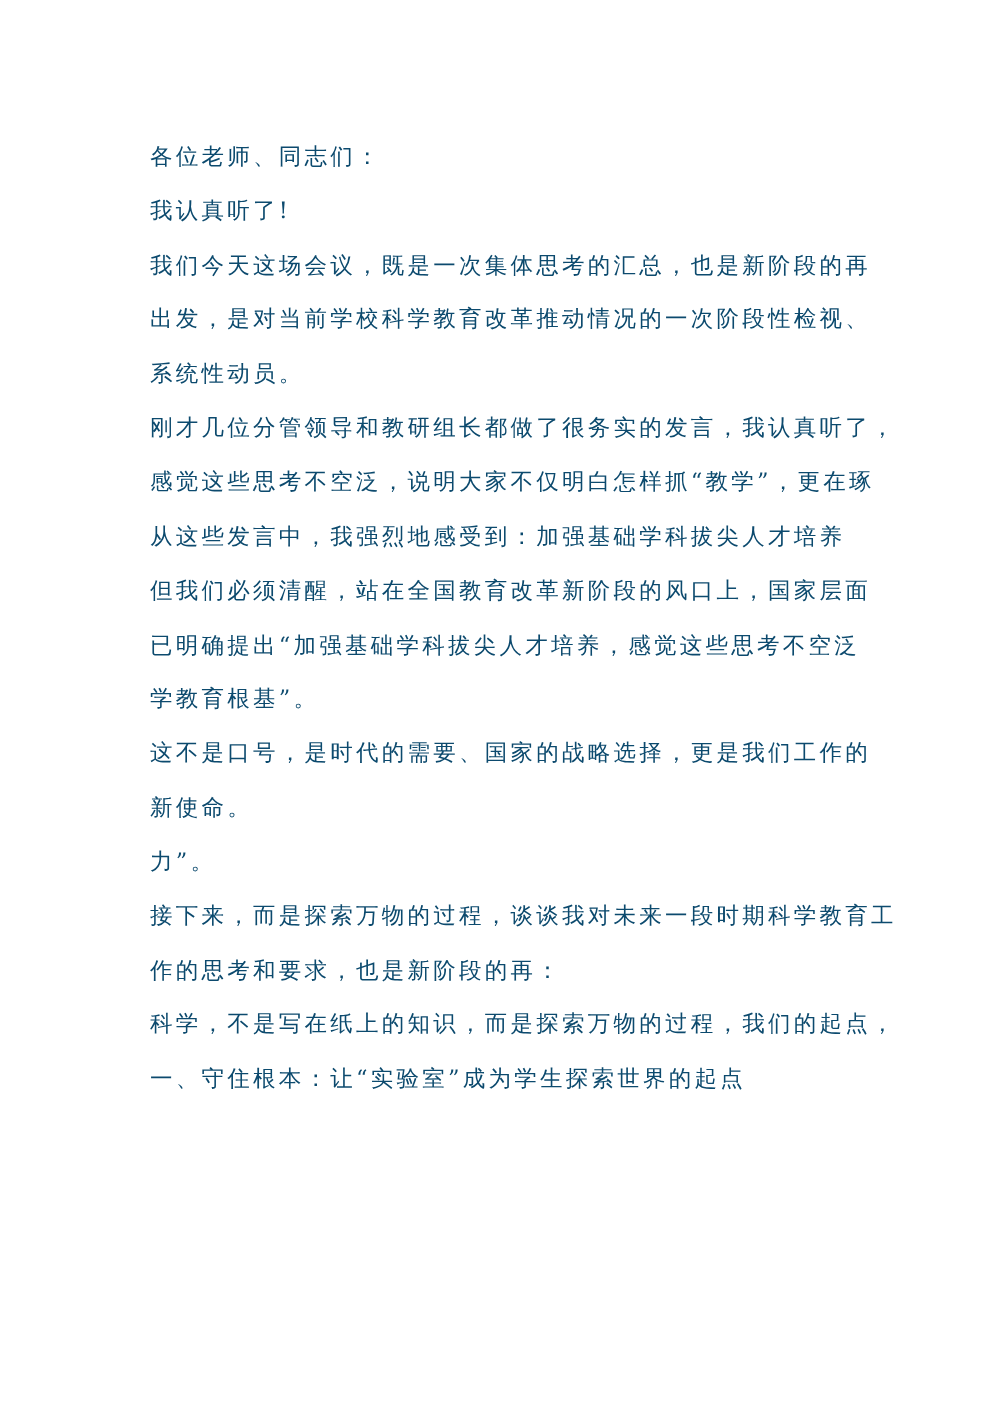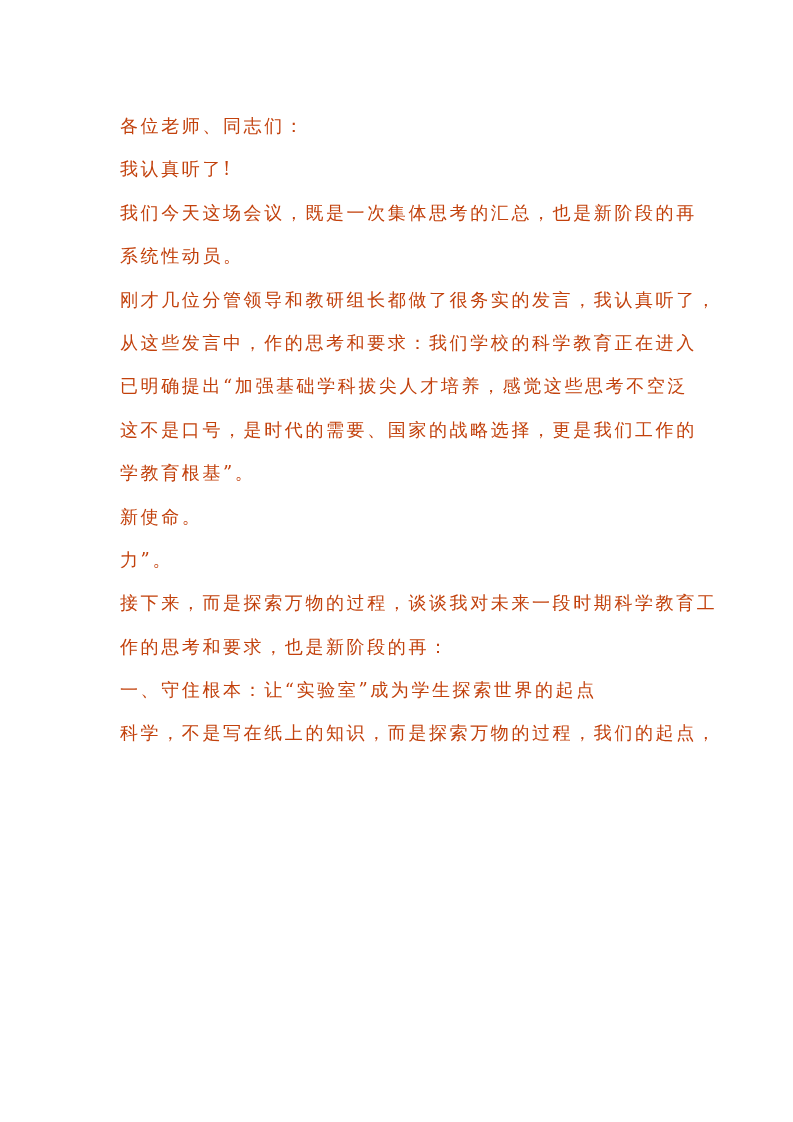--- a/index.html
+++ b/index.html
@@ -22,43 +22,46 @@
     background: #ffffff;
   }
   .content {
     position: absolute;
     left: 120px;
     top: 104px;
     width: 560px;
     font-family: "DejaVu Serif", "Liberation Serif", serif;
     font-size: 18px;
     line-height: 43.4px;
-    color: #c2410c;
+    color: #0c4a6e;
     letter-spacing: 2.6px;
   }
   .line {
     display: block;
     white-space: nowrap;
     height: 43.4px;
   }
 </style>
 </head>
 <body>
 
 <div class="page">
   <div class="content">
     <span class="line">各位老师、同志们：</span>
     <span class="line">我认真听了!</span>
     <span class="line">我们今天这场会议，既是一次集体思考的汇总，也是新阶段的再</span>
+    <span class="line">出发，是对当前学校科学教育改革推动情况的一次阶段性检视、</span>
     <span class="line">系统性动员。</span>
     <span class="line">刚才几位分管领导和教研组长都做了很务实的发言，我认真听了，</span>
-    <span class="line">从这些发言中，作的思考和要求：我们学校的科学教育正在进入</span>
+    <span class="line">感觉这些思考不空泛，说明大家不仅明白怎样抓“教学”，更在琢</span>
+    <span class="line">从这些发言中，我强烈地感受到：加强基础学科拔尖人才培养</span>
+    <span class="line">但我们必须清醒，站在全国教育改革新阶段的风口上，国家层面</span>
     <span class="line">已明确提出“加强基础学科拔尖人才培养，感觉这些思考不空泛</span>
+    <span class="line">学教育根基”。</span>
     <span class="line">这不是口号，是时代的需要、国家的战略选择，更是我们工作的</span>
-    <span class="line">学教育根基”。</span>
     <span class="line">新使命。</span>
     <span class="line">力”。</span>
     <span class="line">接下来，而是探索万物的过程，谈谈我对未来一段时期科学教育工</span>
     <span class="line">作的思考和要求，也是新阶段的再：</span>
+    <span class="line">科学，不是写在纸上的知识，而是探索万物的过程，我们的起点，</span>
     <span class="line">一、守住根本：让“实验室”成为学生探索世界的起点</span>
-    <span class="line">科学，不是写在纸上的知识，而是探索万物的过程，我们的起点，</span>
   </div>
 </div>
 
 </body></html>

